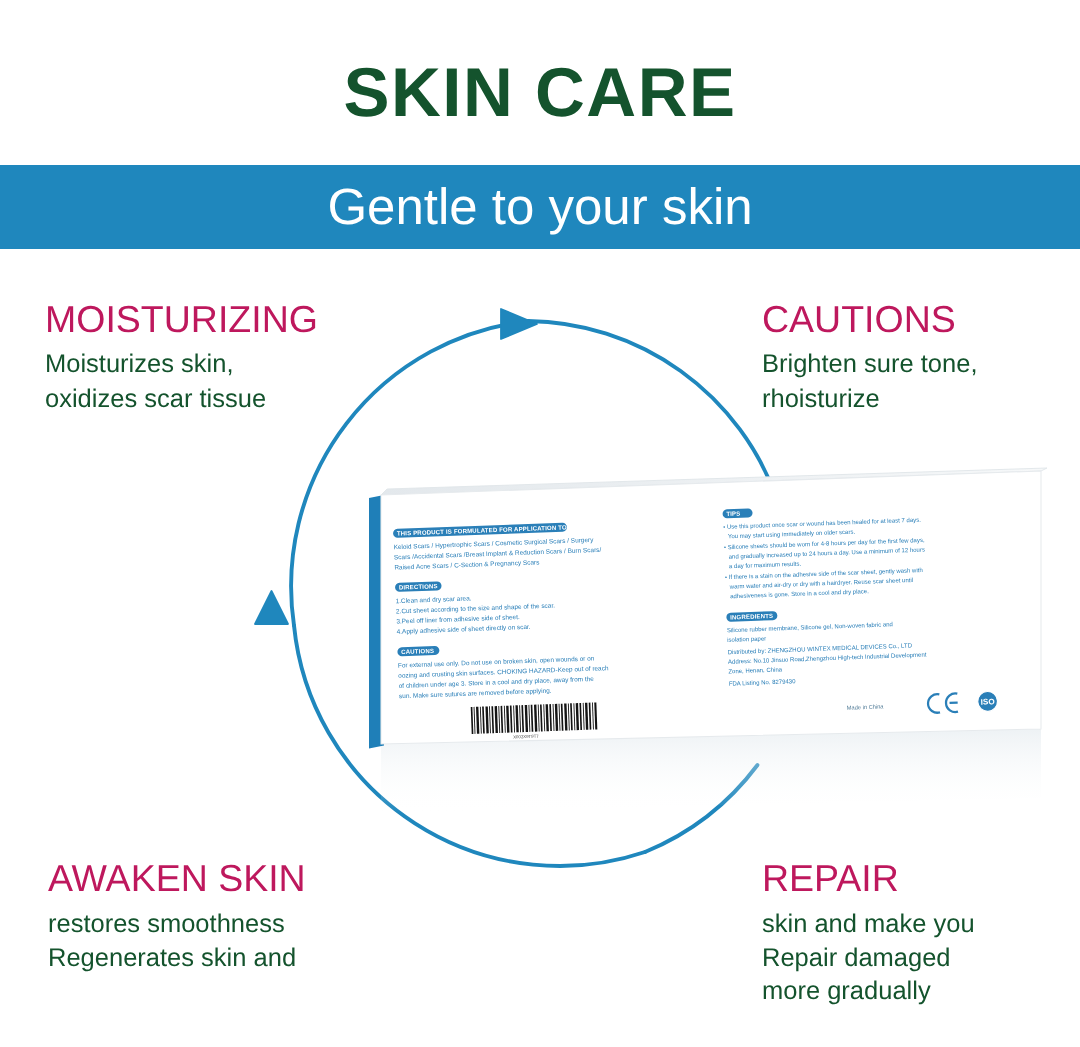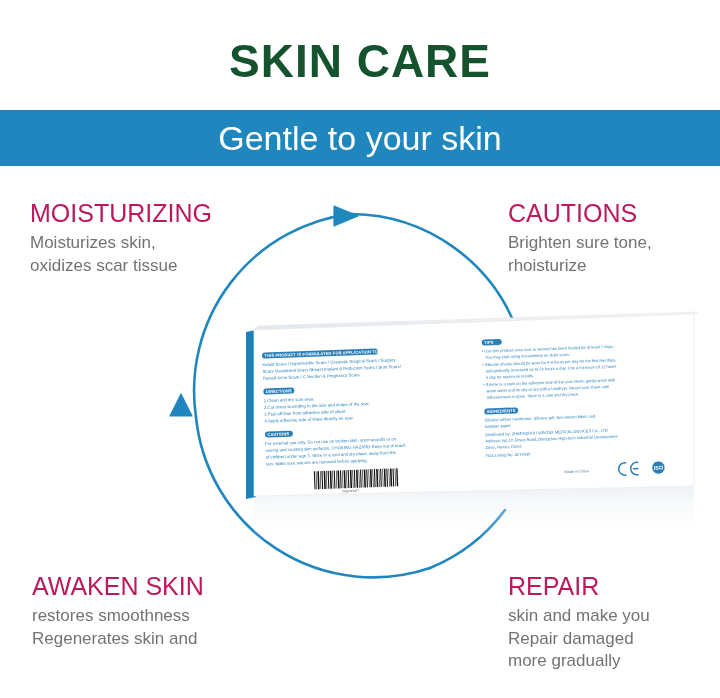--- a/index.html
+++ b/index.html
@@ -58,21 +58,21 @@
   .quad { position: absolute; }
   .quad-title {
     color: #be185d;
     font-size: 25px;
     line-height: 1.05;
     font-weight: normal;
     white-space: nowrap;
     margin: 0 0 6px 0;
   }
   .quad-body {
-    color: #737373;
+    color: #14532d;
     font-size: 17px;
     line-height: 1.32;
     margin: 0;
   }
   .quad-body div { white-space: nowrap; }
 
   #quad-moisturizing { left: 30px;  top: 200px; }
   #quad-hydration    { left: 508px; top: 200px; }
   #quad-awaken       { left: 32px;  top: 573px; }
   #quad-repair       { left: 508px; top: 573px; }

